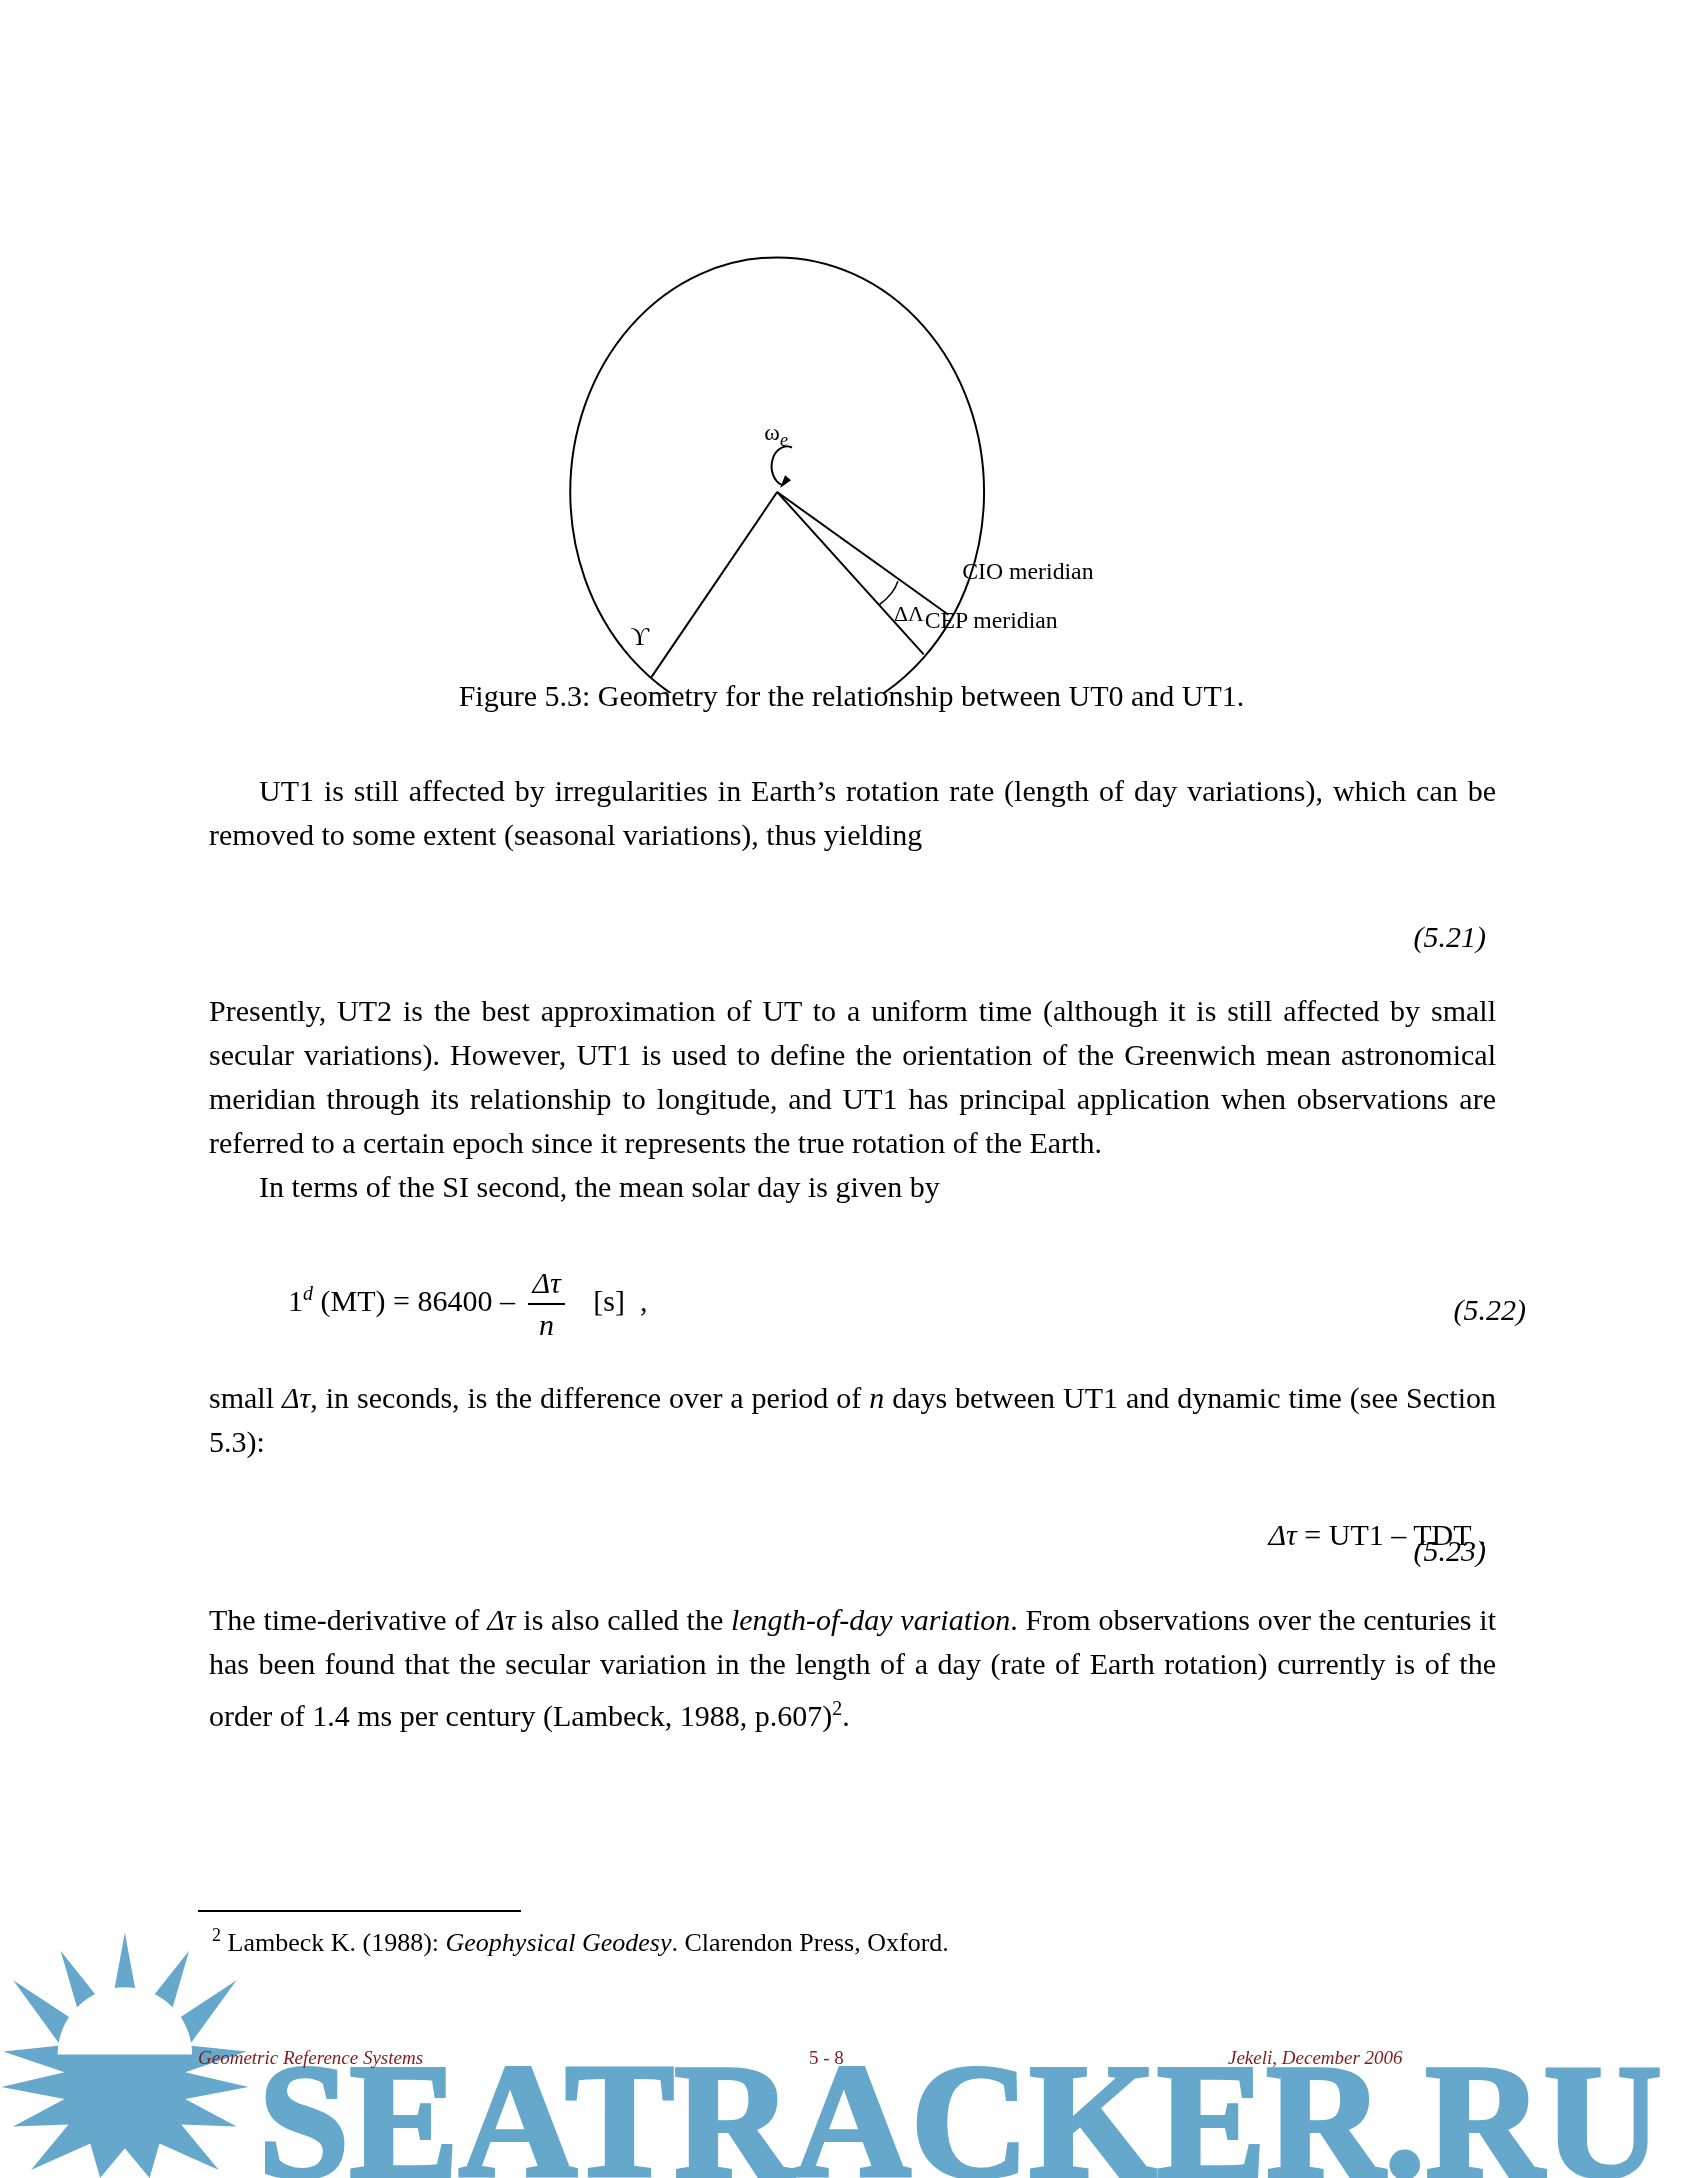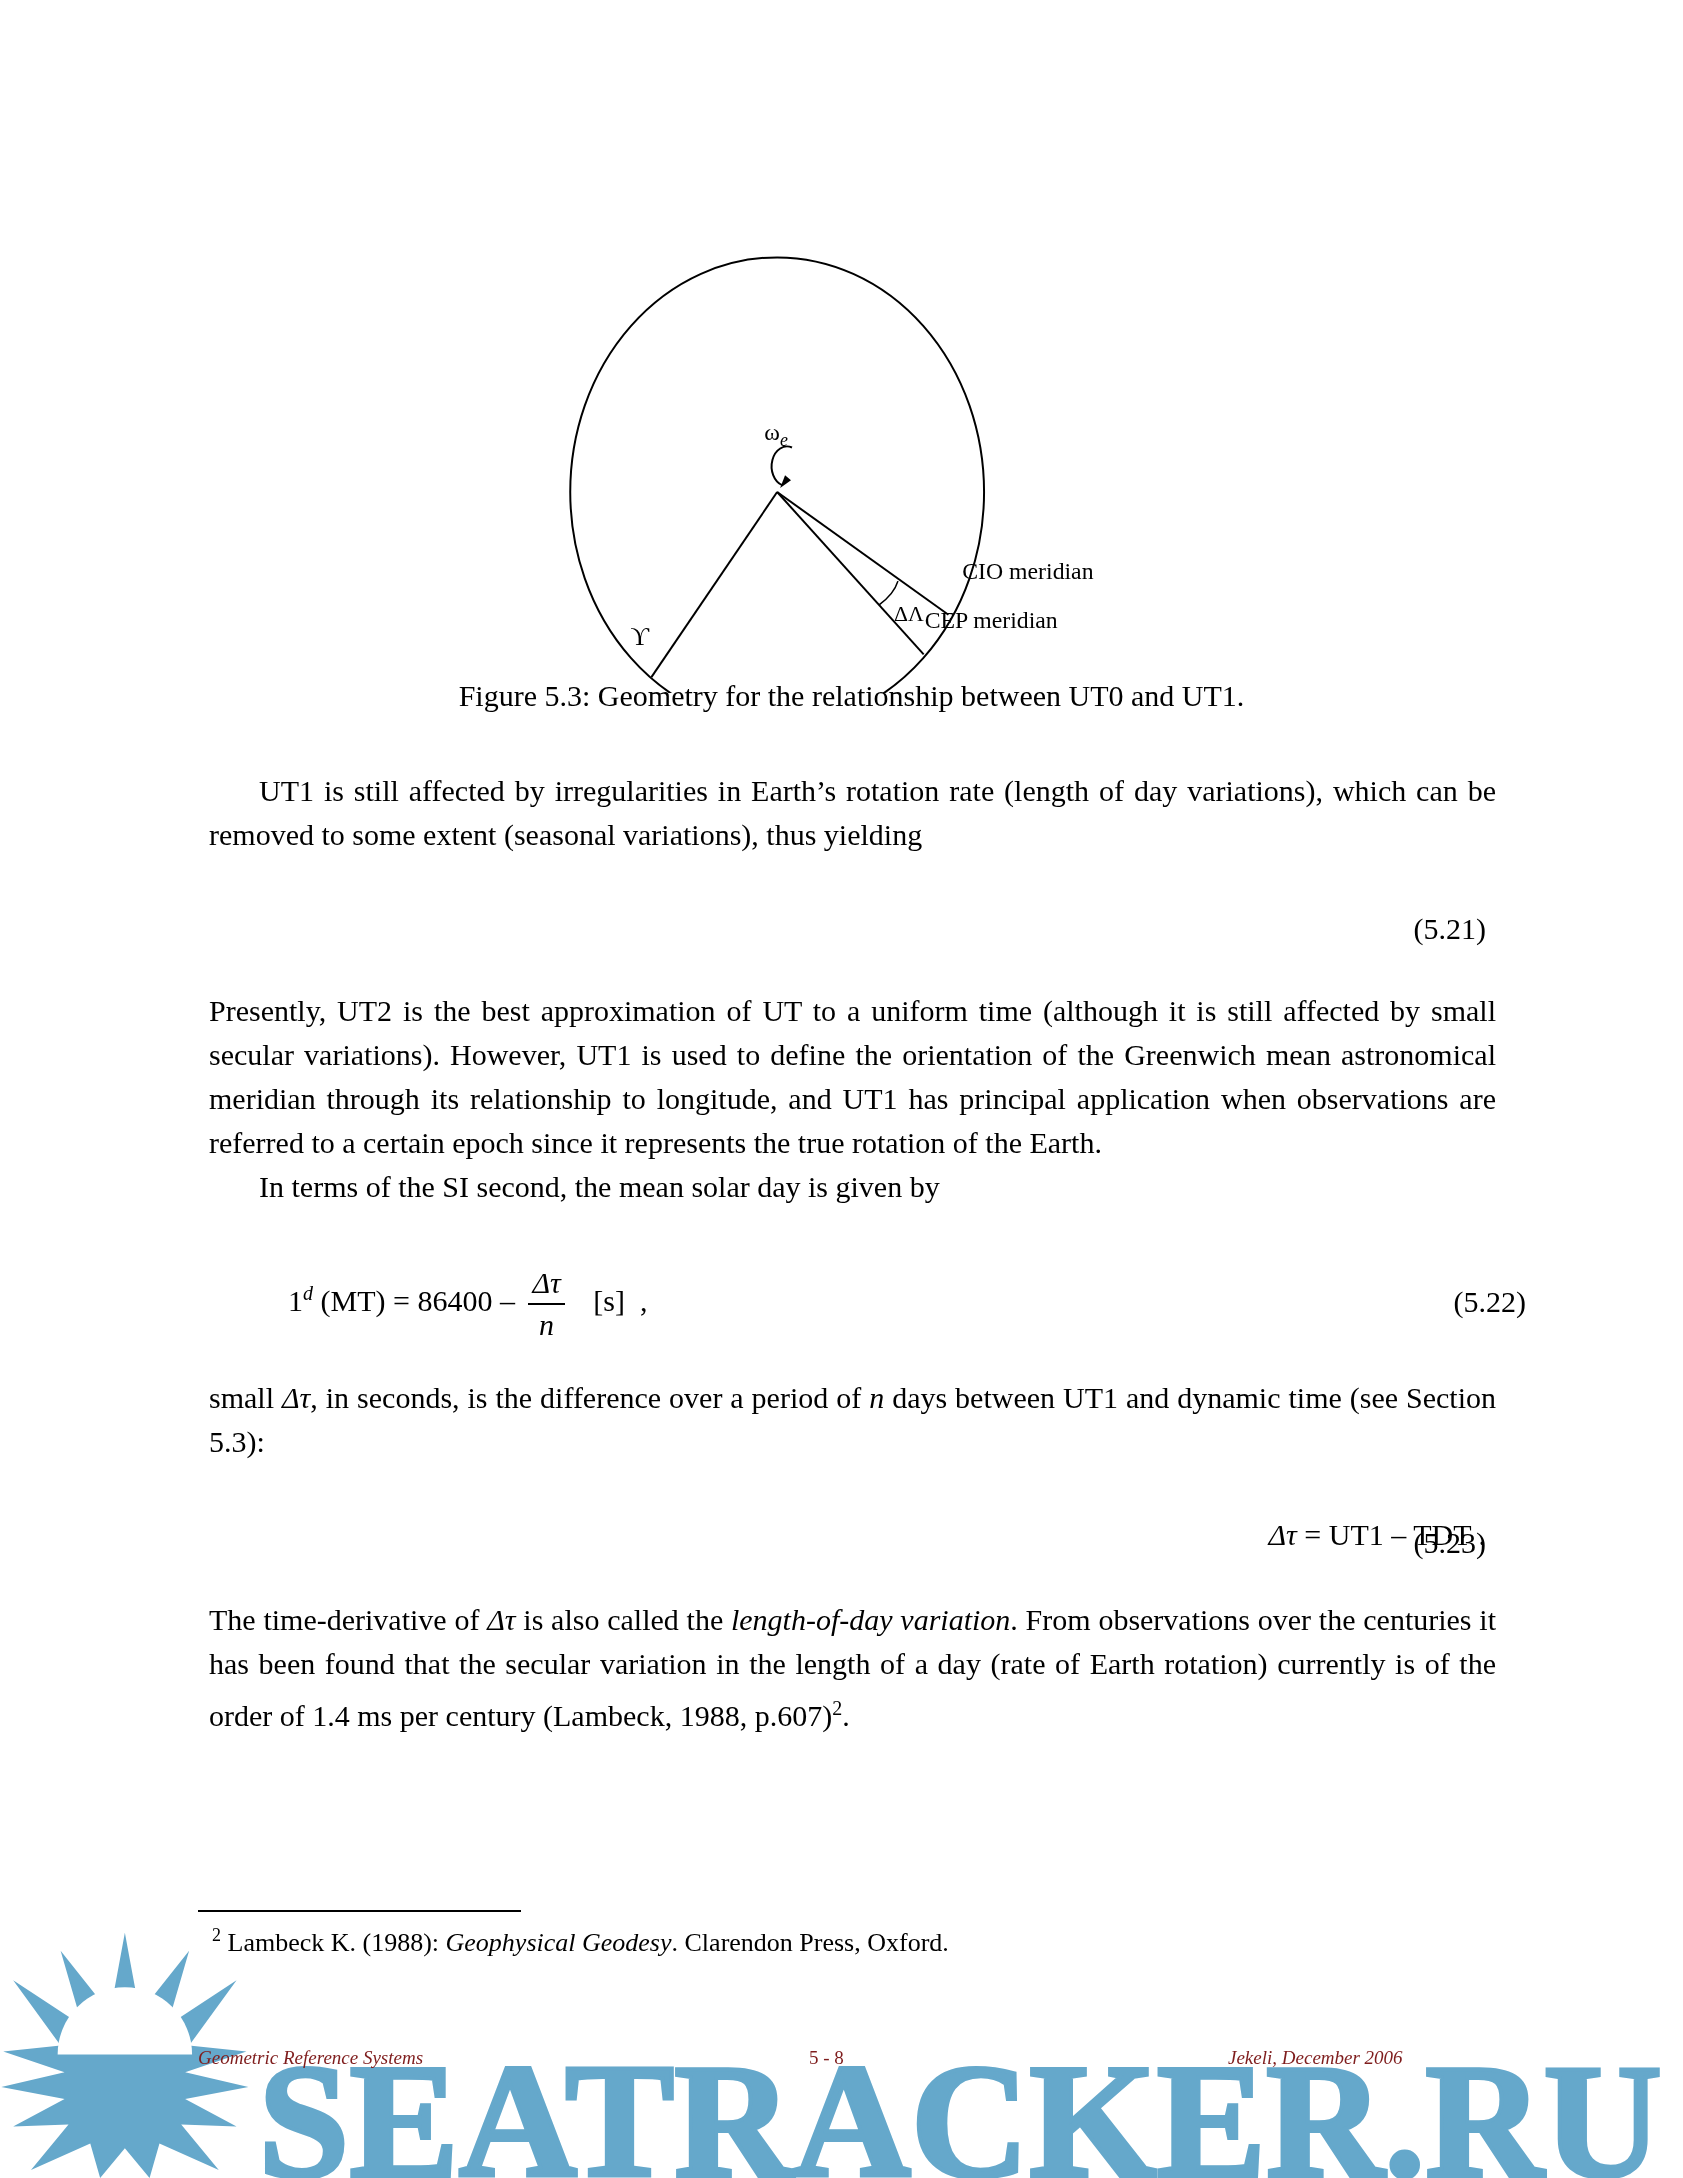--- a/index.html
+++ b/index.html
@@ -6,21 +6,21 @@
   body {
     width: 1683px; height: 2178px; position: relative; overflow: hidden;
     background: #ffffff; color: #000;
     font-family: "Liberation Serif", "DejaVu Serif", serif;
   }
   .abs { position: absolute; }
   .body-text { font-size: 30px; line-height: 44px; }
   .para { position: absolute; left: 209px; width: 1287px; text-align: justify; text-align-last: left; }
   .indent { text-indent: 50px; }
   .eq { position: absolute; left: 248px; width: 1238px; font-size: 30px; height: 44px; line-height: 44px; }
-  .eq-num { position: absolute; right: 0; top: 8px; }
+  .eq-num { position: absolute; right: 0; top: 16px; font-style: italic; }
   .it { font-style: italic; }
   .caption { position: absolute; left: 0; width: 1683px; top: 679px; text-align: center; font-size: 30px; padding-left: 10px; }
   svg text { font-family: "Liberation Serif", serif; }
   .footer { position: absolute; top: 2047px; font-size: 19px; font-style: italic; color: #7f1d1d; z-index: 3; }
   .watermark { position: absolute; left: 0; top: 1921px; width: 1683px; height: 257px; z-index: 2; pointer-events: none; }
   .fn-rule { position: absolute; left: 198px; top: 1910px; width: 323px; height: 2px; background: #000; }
   .footnote { position: absolute; left: 212px; top: 1925px; font-size: 26px; z-index: 3; background: rgba(255,255,255,0.75); }
   .footnote sup { font-size: 18px; }
   .frac { display: inline-block; vertical-align: middle; text-align: center; margin: 0 6px; }
   .frac .num { display: block; border-bottom: 2px solid #000; padding: 0 4px; line-height: 40px; }

